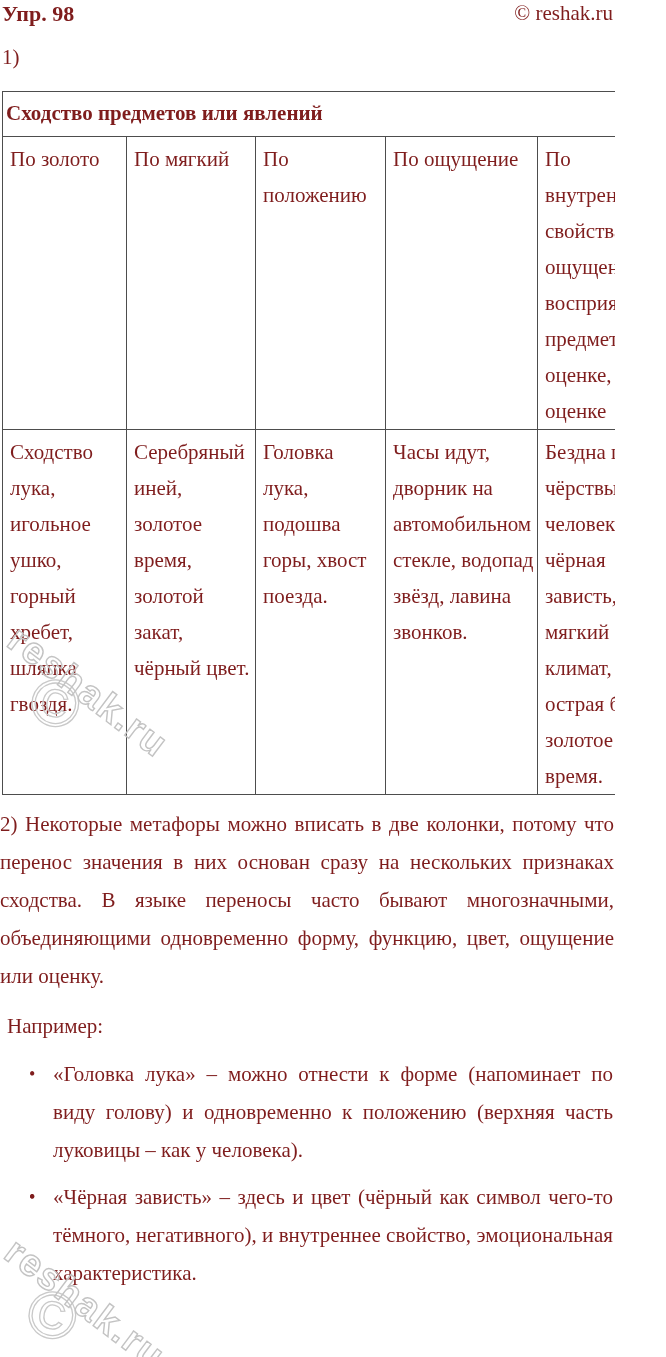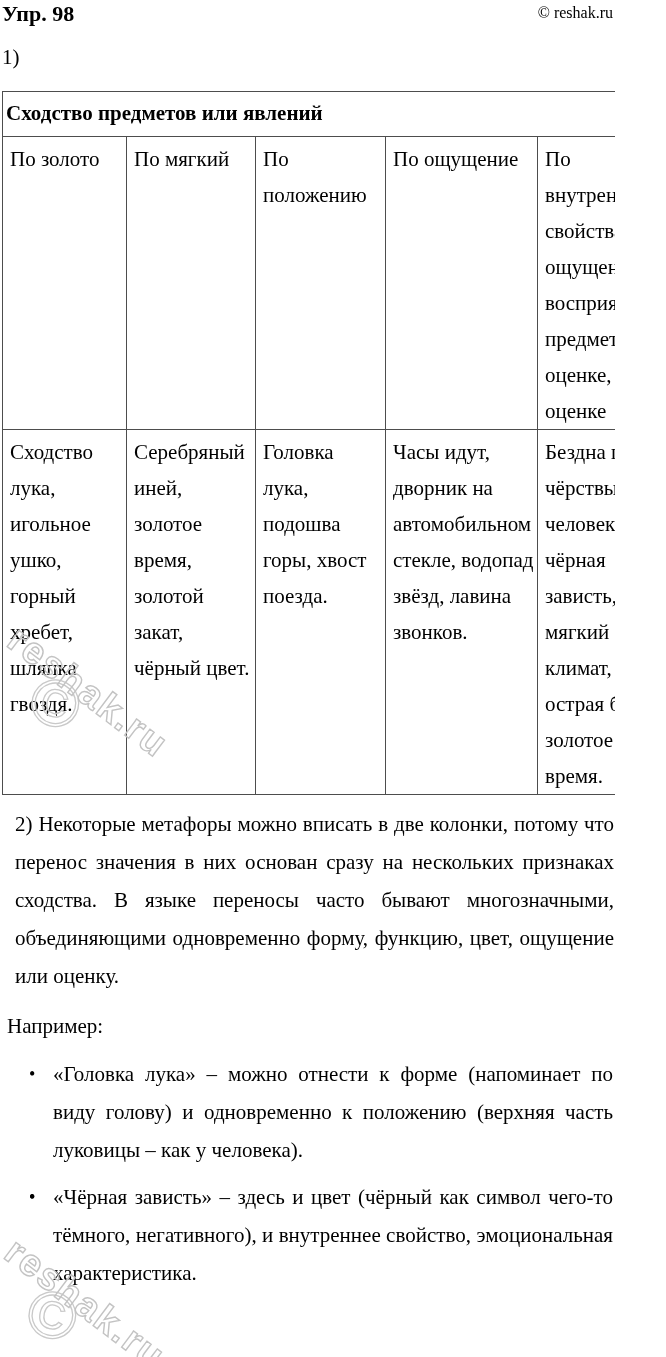--- a/index.html
+++ b/index.html
@@ -1,39 +1,39 @@
 <!DOCTYPE html>
 <html><head>
 <meta charset="utf-8">
 <style>
   * { margin:0; padding:0; box-sizing:border-box; }
   html,body { background:#ffffff; }
   .page {
     position:relative; width:615px; height:1357px; overflow:hidden;
-    background:#ffffff; color:#000000;
+    background:#ffffff; color:#7f1d1d;
     font-family:"Liberation Serif", serif; font-size:21px;
   }
   .topbar { display:flex; justify-content:space-between; align-items:flex-start; padding:1px 2px 0 2px; }
   .ex-num { font-weight:bold; font-size:22px; line-height:26px; }
-  .credit { font-size:16px; line-height:24px; }
+  .credit { font-size:21px; line-height:24px; }
   .part-label { margin:17px 0 0 2px; line-height:26px; }
 
   table.sim-table { border-collapse:collapse; table-layout:fixed; width:662px; margin:21px 0 0 2px; }
   .sim-table th, .sim-table td {
     border:1.5px solid #4d4d4d; vertical-align:top; text-align:left;
     font-weight:normal; font-size:21px; line-height:36px;
     padding:4px 3px 0 7px;
   }
   .sim-table .t-title {
     text-align:left; font-weight:bold; height:45px; padding:5px 3px 0 3px; line-height:32px;
   }
   .sim-table .head-row th { height:292px; }
   .sim-table .data-row td { height:362px; }
 
-  .para { text-align:justify; line-height:38px; margin:10px 1px 0 15px; }
+  .para { text-align:justify; line-height:38px; margin:10px 1px 0 0; }
   .example-label { margin:12px 1px 0 7px; line-height:38px; }
 
   ul.example-list { list-style:none; margin:10px 0 0 0; }
   ul.example-list li {
     position:relative; padding:0 2px 0 53px; margin-bottom:9px;
     text-align:justify; line-height:38px;
   }
   ul.example-list li .dot {
     position:absolute; left:29px; top:0; font-size:18px; line-height:38px;
   }

